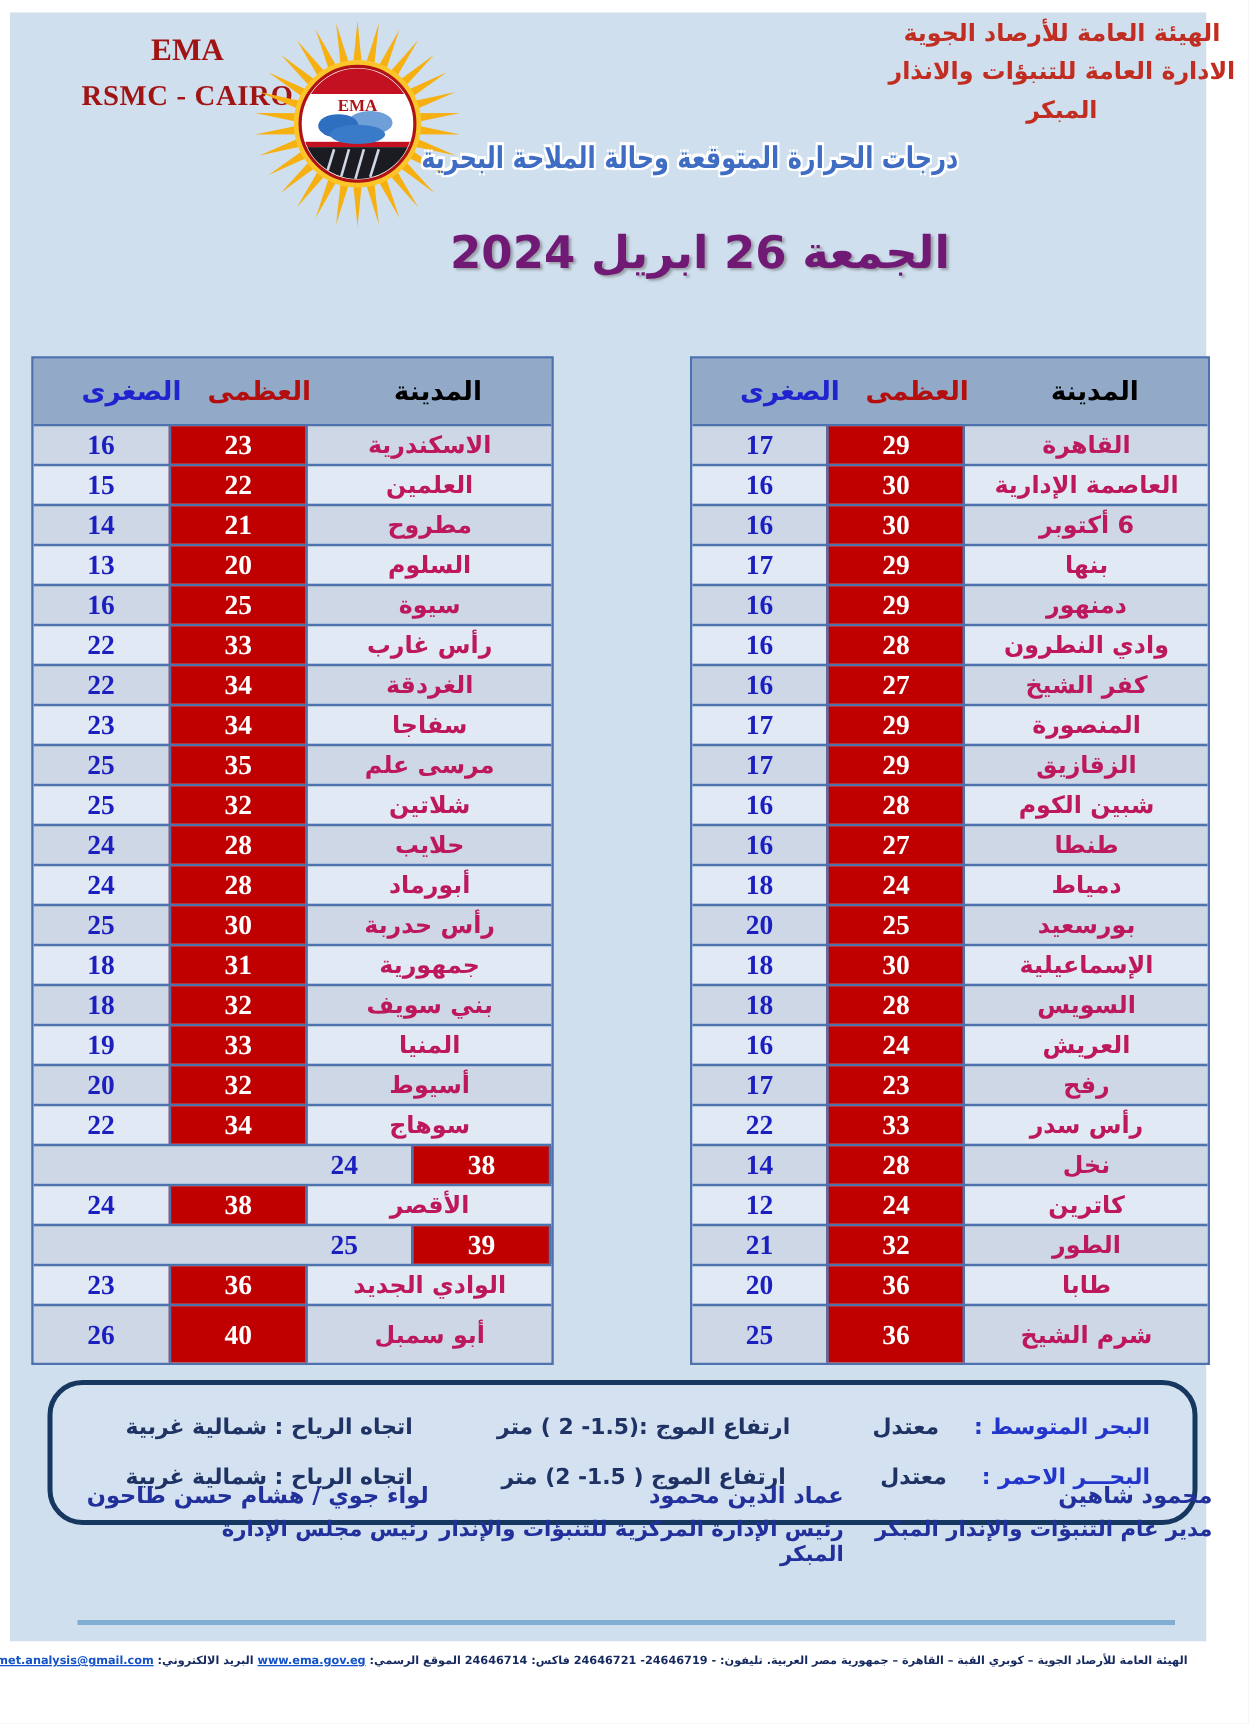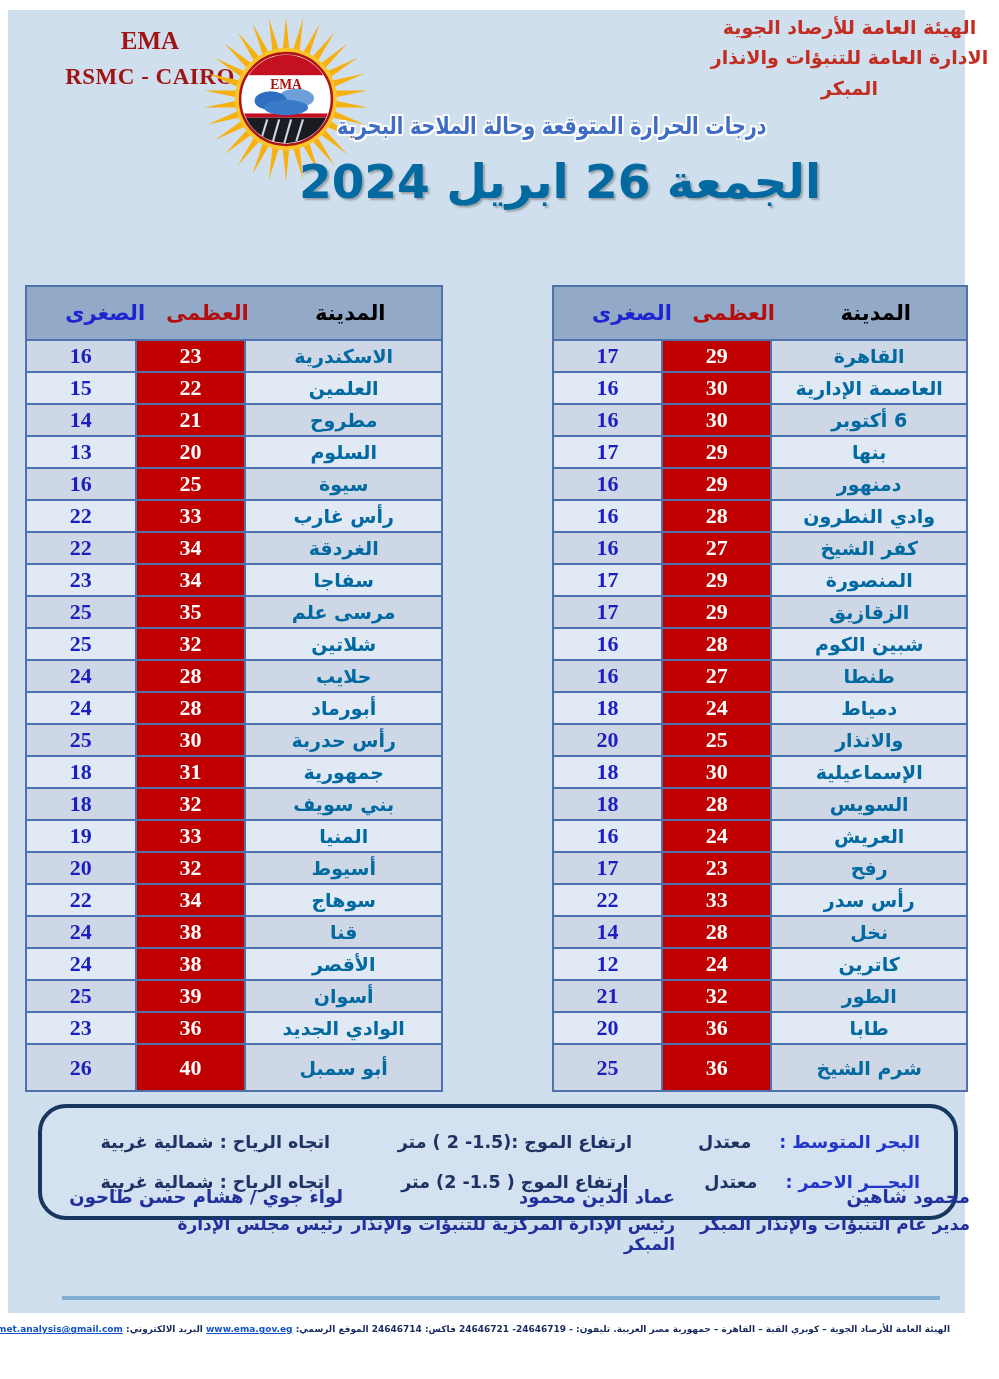--- a/index.html
+++ b/index.html
@@ -14,41 +14,41 @@
     color:#a11414;font-family:"Liberation Serif",serif;font-weight:bold;line-height:1.5;}
   .org-en .l1{font-size:25px;}
   .org-en .l2{font-size:23px;letter-spacing:.5px;}
   .logo{position:absolute;left:201px;top:14px;width:170px;height:170px;}
   .org-ar{position:absolute;left:692px;top:12px;width:315px;text-align:center;
     color:#c22d22;font-weight:bold;font-size:19px;line-height:1.6;}
   .main-title{position:absolute;left:337px;top:112px;white-space:nowrap;
     font-size:24px;font-weight:bold;color:#3f6dc4;
     transform:scaleX(.8);transform-origin:left center;
     text-shadow:-2px -2px 0 #fff,2px -2px 0 #fff,-2px 2px 0 #fff,2px 2px 0 #fff,0 0 4px #fff;}
-  .date-line{position:absolute;left:560px;top:154px;transform:translateX(-50%);
-    white-space:nowrap;font-size:47px;font-weight:bold;color:#0369a1;
+  .date-line{position:absolute;left:560px;top:182px;transform:translateX(-50%);
+    white-space:nowrap;font-size:36px;font-weight:bold;color:#701a75;
     text-shadow:2px 2px 2px rgba(110,110,110,.55);}
 
   
   .wtable{position:absolute;top:285px;border:2px solid #4d72ae;background:#cfdfee;}
   .wtable.tbl-left{left:25px;width:414px;}
   .wtable.tbl-right{left:552px;width:412px;}
   .thead{height:52px;background:#92aac8;display:flex;direction:rtl;align-items:center;
     font-weight:bold;font-size:21px;}
   .hc{text-align:center;}
   .hc-city{width:47%;color:#000;}
   .hc-max{width:27%;color:#b40f0f;}
   .hc-min{width:26%;color:#2024cf;padding-left:28px;}
   .trow{display:flex;direction:rtl;height:32px;box-sizing:border-box;
     border-top:2px solid #4d72ae;font-weight:bold;}
   .tbody .trow:nth-child(odd){background:#cdd7e5;}
   .tbody .trow:nth-child(even){background:#e1e9f4;}
   .tbody .trow:last-child{height:47px;}
   .cell{display:flex;align-items:center;justify-content:center;font-size:19px;box-sizing:border-box;}
-  .c-city{width:47%;color:#0369a1;}
+  .c-city{width:47%;color:#be185d;}
   .c-max{width:27%;background:#c00000;color:#ffffff;
     border-left:2px solid #4d72ae;border-right:2px solid #4d72ae;
     font-family:"Liberation Serif",serif;font-size:22px;}
   .c-min{width:26%;color:#1b1fc0;font-family:"Liberation Serif",serif;font-size:22px;}
 
   
   .marine{position:absolute;left:38px;top:1104px;width:920px;height:116px;box-sizing:border-box;
     border:4px solid #16375f;border-radius:28px;background:#d3e1f0;
     display:flex;flex-direction:column;justify-content:space-evenly;direction:rtl;padding:4px 34px;}
   .m-row{display:flex;direction:rtl;align-items:center;font-size:17.5px;font-weight:bold;color:#1e3264;}
@@ -210,21 +210,21 @@
         <div class="cell c-city">طنطا</div>
         <div class="cell c-max">27</div>
         <div class="cell c-min">16</div>
       </div>
       <div class="trow">
         <div class="cell c-city">دمياط</div>
         <div class="cell c-max">24</div>
         <div class="cell c-min">18</div>
       </div>
       <div class="trow">
-        <div class="cell c-city">والانذار</div>
+        <div class="cell c-city">بورسعيد</div>
         <div class="cell c-max">25</div>
         <div class="cell c-min">20</div>
       </div>
       <div class="trow">
         <div class="cell c-city">الإسماعيلية</div>
         <div class="cell c-max">30</div>
         <div class="cell c-min">18</div>
       </div>
       <div class="trow">
         <div class="cell c-city">السويس</div>
@@ -365,31 +365,29 @@
         <div class="cell c-city">أسيوط</div>
         <div class="cell c-max">32</div>
         <div class="cell c-min">20</div>
       </div>
       <div class="trow">
         <div class="cell c-city">سوهاج</div>
         <div class="cell c-max">34</div>
         <div class="cell c-min">22</div>
       </div>
       <div class="trow">
-        <div class="cell c-city">قنا</div>
         <div class="cell c-max">38</div>
         <div class="cell c-min">24</div>
       </div>
       <div class="trow">
         <div class="cell c-city">الأقصر</div>
         <div class="cell c-max">38</div>
         <div class="cell c-min">24</div>
       </div>
       <div class="trow">
-        <div class="cell c-city">أسوان</div>
         <div class="cell c-max">39</div>
         <div class="cell c-min">25</div>
       </div>
       <div class="trow">
         <div class="cell c-city">الوادي الجديد</div>
         <div class="cell c-max">36</div>
         <div class="cell c-min">23</div>
       </div>
       <div class="trow">
         <div class="cell c-city">أبو سمبل</div>

